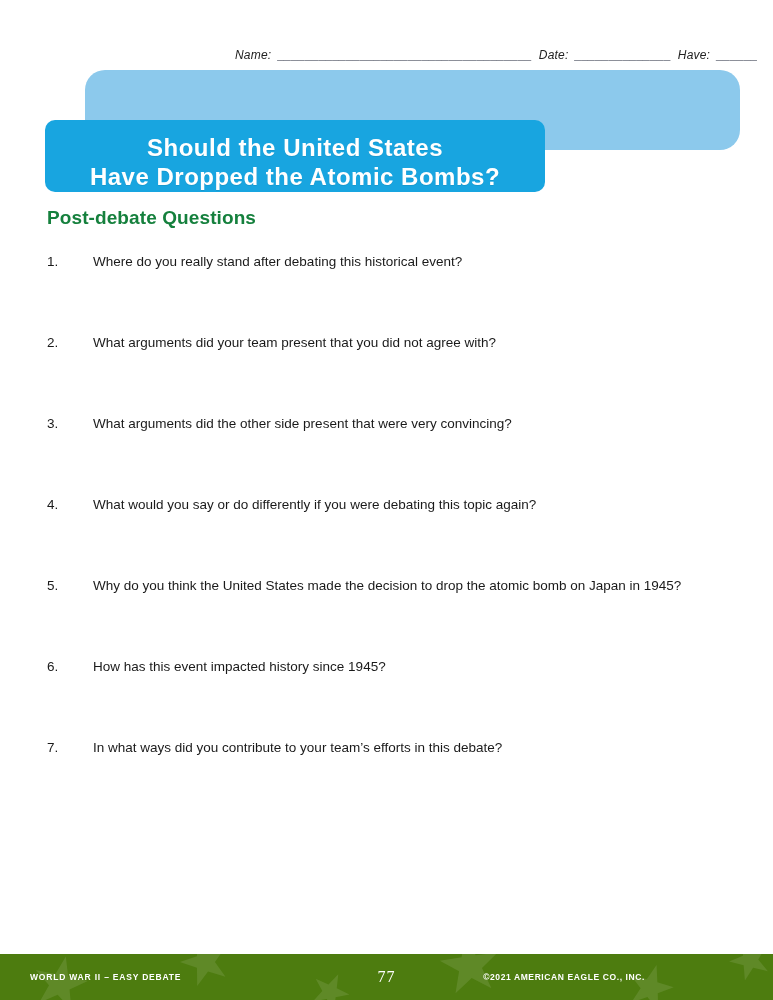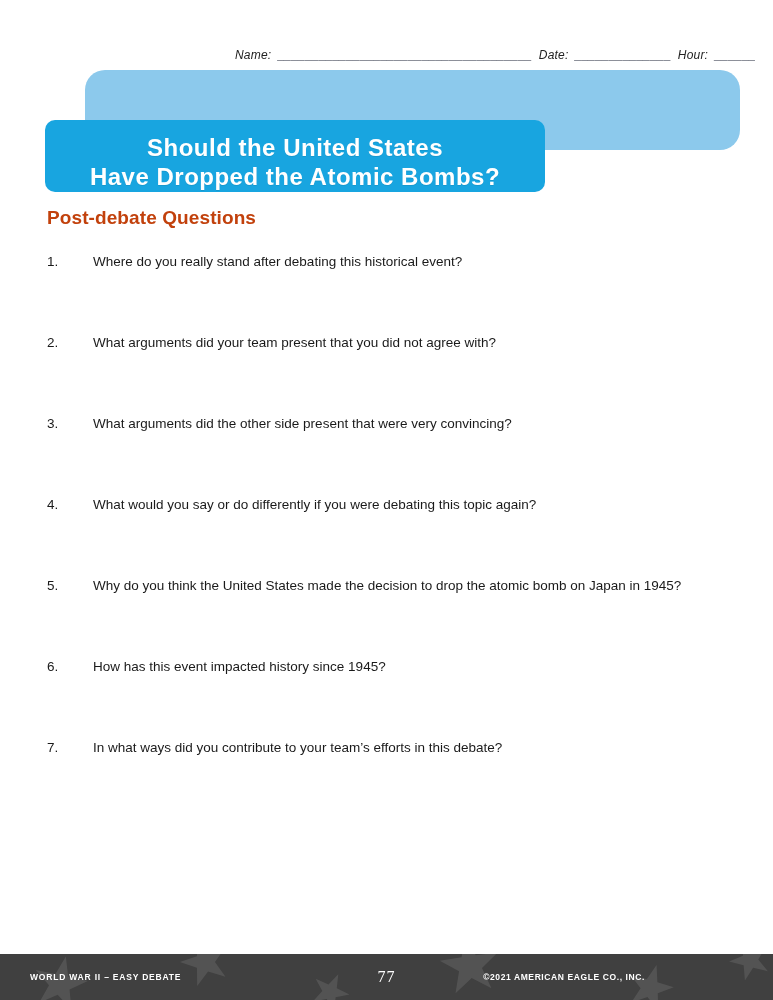--- a/index.html
+++ b/index.html
@@ -54,21 +54,21 @@
     letter-spacing: 0.5px;
     text-shadow: 0 1px 0 rgba(0,0,0,0.08);
   }
 
   
   .heading {
     position: absolute;
     top: 207px; left: 47px;
     font-size: 19px;
     font-weight: 700;
-    color: #c2410c;
+    color: #15803d;
     letter-spacing: 0.1px;
   }
 
   
   .questions {
     position: absolute;
     top: 253px; left: 47px;
     width: 690px;
   }
   .q {
@@ -83,21 +83,21 @@
     width: 23px;
     flex: 0 0 23px;
   }
   .qtext { flex: 1; margin-left: 23px; }
 
   
   .footer {
     position: absolute;
     left: 0; bottom: 0;
     width: 773px; height: 46px;
-    background: #404040;
+    background: #4d7c0f;
     color: #ffffff;
     overflow: hidden;
   }
   .footer-stars {
     position: absolute;
     left: 0; top: 0;
     width: 773px; height: 46px;
     pointer-events: none;
   }
   .f-left {
@@ -129,21 +129,21 @@
 </head>
 <body>
 
 <div class="page">
 
   <div class="topline">
     <span>Name:</span>
     <span class="blank">_____________________________________</span>
     <span>Date:</span>
     <span class="blank">______________</span>
-    <span>Hour:</span>
+    <span>Have:</span>
     <span class="blank">______</span>
   </div>
 
   <div class="banner-shadow"></div>
 
   <div class="banner">
     <div>Should the United States</div>
     <div>Have Dropped the Atomic Bombs?</div>
   </div>
 

